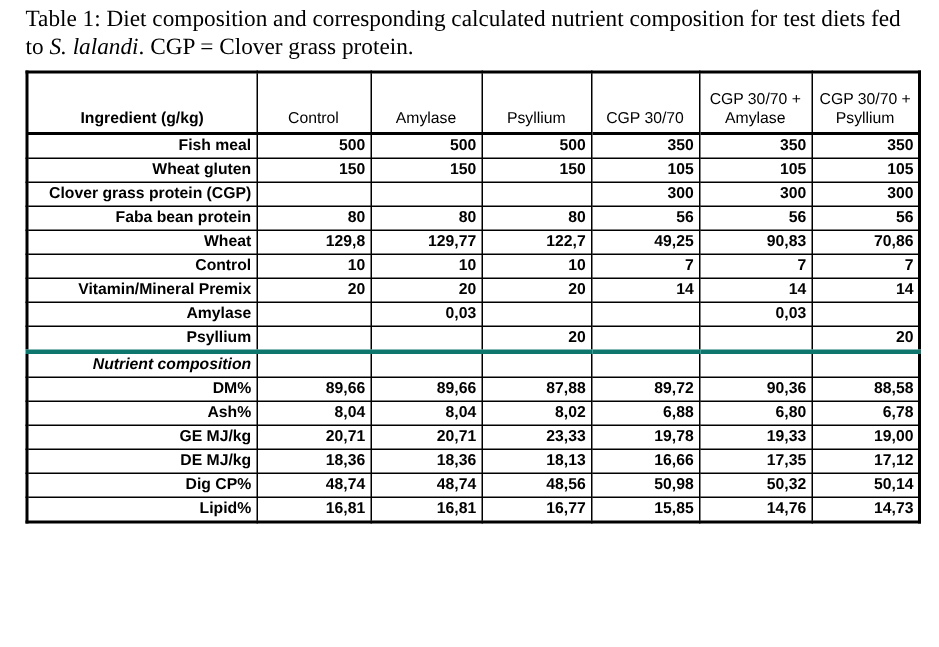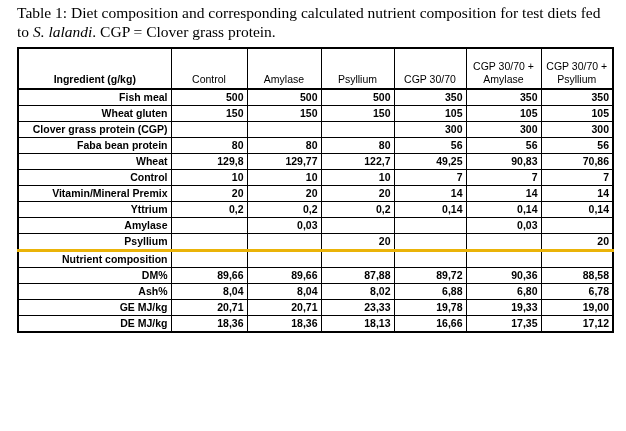--- a/index.html
+++ b/index.html
@@ -59,21 +59,21 @@
     font-weight: bold;
     padding: 0 3px;
     height: 15px;
     line-height: 1.1;
     white-space: nowrap;
     overflow: hidden;
     vertical-align: middle;
   }
   table.diet td.label { text-align: right; }
   table.diet td.num   { text-align: right; }
-  table.diet tr.section-start td { border-top: 3px solid #eab308; }
+  table.diet tr.section-start td { border-top: 3px solid #0f766e; font-style: italic; }
 </style>
 </head>
 <body>
 
 <div class="page">
 
   <div class="caption"><span>Table 1: Diet composition and corresponding calculated nutrient composition for test diets fed to </span><i>S. lalandi</i><span>. CGP = Clover grass protein.</span></div>
 
   <table class="diet">
     <colgroup>
@@ -154,29 +154,20 @@
         <tr>
           <td class="label">Vitamin/Mineral Premix</td>
           <td class="num">20</td>
           <td class="num">20</td>
           <td class="num">20</td>
           <td class="num">14</td>
           <td class="num">14</td>
           <td class="num">14</td>
         </tr>
         <tr>
-          <td class="label">Yttrium</td>
-          <td class="num">0,2</td>
-          <td class="num">0,2</td>
-          <td class="num">0,2</td>
-          <td class="num">0,14</td>
-          <td class="num">0,14</td>
-          <td class="num">0,14</td>
-        </tr>
-        <tr>
           <td class="label">Amylase</td>
           <td class="num"></td>
           <td class="num">0,03</td>
           <td class="num"></td>
           <td class="num"></td>
           <td class="num">0,03</td>
           <td class="num"></td>
         </tr>
         <tr>
           <td class="label">Psyllium</td>
@@ -225,16 +216,34 @@
         </tr>
         <tr>
           <td class="label">DE MJ/kg</td>
           <td class="num">18,36</td>
           <td class="num">18,36</td>
           <td class="num">18,13</td>
           <td class="num">16,66</td>
           <td class="num">17,35</td>
           <td class="num">17,12</td>
         </tr>
+        <tr>
+          <td class="label">Dig CP%</td>
+          <td class="num">48,74</td>
+          <td class="num">48,74</td>
+          <td class="num">48,56</td>
+          <td class="num">50,98</td>
+          <td class="num">50,32</td>
+          <td class="num">50,14</td>
+        </tr>
+        <tr>
+          <td class="label">Lipid%</td>
+          <td class="num">16,81</td>
+          <td class="num">16,81</td>
+          <td class="num">16,77</td>
+          <td class="num">15,85</td>
+          <td class="num">14,76</td>
+          <td class="num">14,73</td>
+        </tr>
       </tbody>
   </table>
 
 </div>
 
 </body></html>

